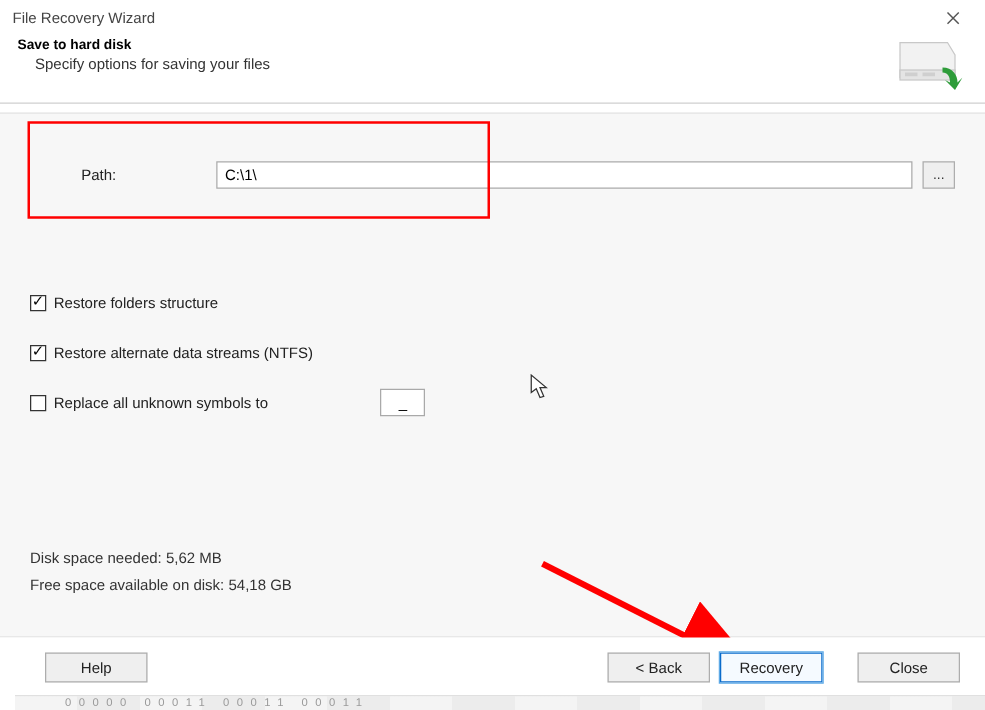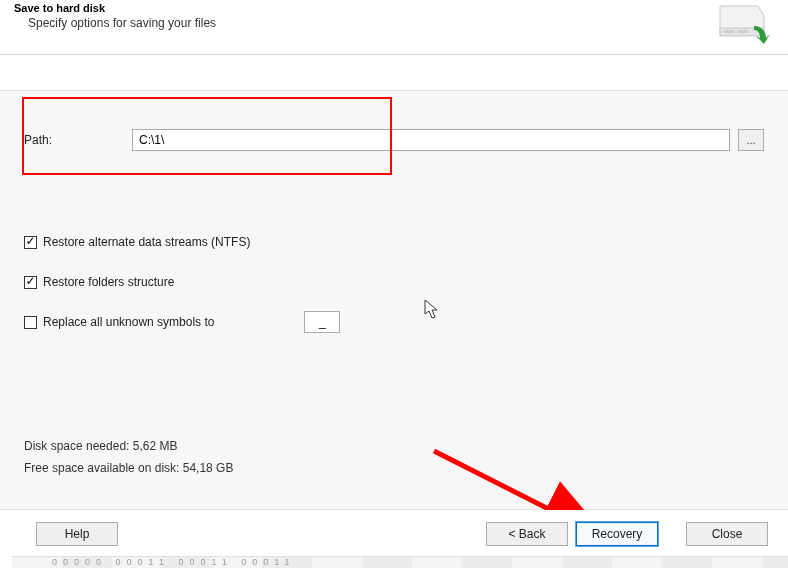--- a/index.html
+++ b/index.html
@@ -220,20 +220,29 @@
     box-sizing: border-box;
     overflow: hidden;
     white-space: nowrap;
   }
 </style>
 </head>
 <body>
 
 <div class="window">
 
+  <div class="titlebar">
+    <div class="title">File Recovery Wizard</div>
+    <div class="close">
+      <svg width="11" height="11" viewBox="0 0 11 11">
+        <line x1="1" y1="1" x2="10" y2="10" stroke="#555" stroke-width="1.2"></line>
+        <line x1="10" y1="1" x2="1" y2="10" stroke="#555" stroke-width="1.2"></line>
+      </svg>
+    </div>
+  </div>
 
   <div class="header">
     <div class="header-text">
       <h1>Save to hard disk</h1>
       <div class="sub">Specify options for saving your files</div>
     </div>
     <div class="disk-icon-wrap">
       <svg width="56" height="42" viewBox="0 0 56 42">
         <g>
           <path d="M6 4 L44 4 L50 14 L50 32 L6 32 Z" fill="#f2f2f2" stroke="#c8c8c8"></path>
@@ -248,36 +257,36 @@
 
   <div class="hr1"></div>
 
   <div class="body">
     <div class="body-inner">
 
       <div class="red-box" style="left:-2px; top:30px; width:366px; height:74px; top:-14px;"></div>
 
       <div style="height:46px;"></div>
 
-      <div class="path-row" style="margin-top:-30px;">
+      <div class="path-row" style="margin-top:-30px;padding-left:41px;">
         <div class="path-label">Path:</div>
         <input class="path-input" type="text" value="C:\1\" style="">
         <div class="browse-btn">...</div>
       </div>
 
       <div style="height:60px;"></div>
 
       <div class="checkbox-row">
         <div class="chk checked"></div>
-        <span>Restore alternate data streams (NTFS)</span>
+        <span>Restore folders structure</span>
       </div>
 
       <div class="checkbox-row">
         <div class="chk checked"></div>
-        <span>Restore folders structure</span>
+        <span>Restore alternate data streams (NTFS)</span>
       </div>
 
       <div class="checkbox-row">
         <div class="chk"></div>
         <span>Replace all unknown symbols to</span>
         <input class="small-input" type="text" value="_" style="">
       </div>
 
       <svg class="cursor-svg" style="left:400px; top:188px;" width="18" height="22" viewBox="0 0 18 22">
         <path d="M1 1 L1 15 L5 12 L8 19 L11 18 L8 11 L13 11 Z" fill="#ffffff" stroke="#333" stroke-width="1"></path>

